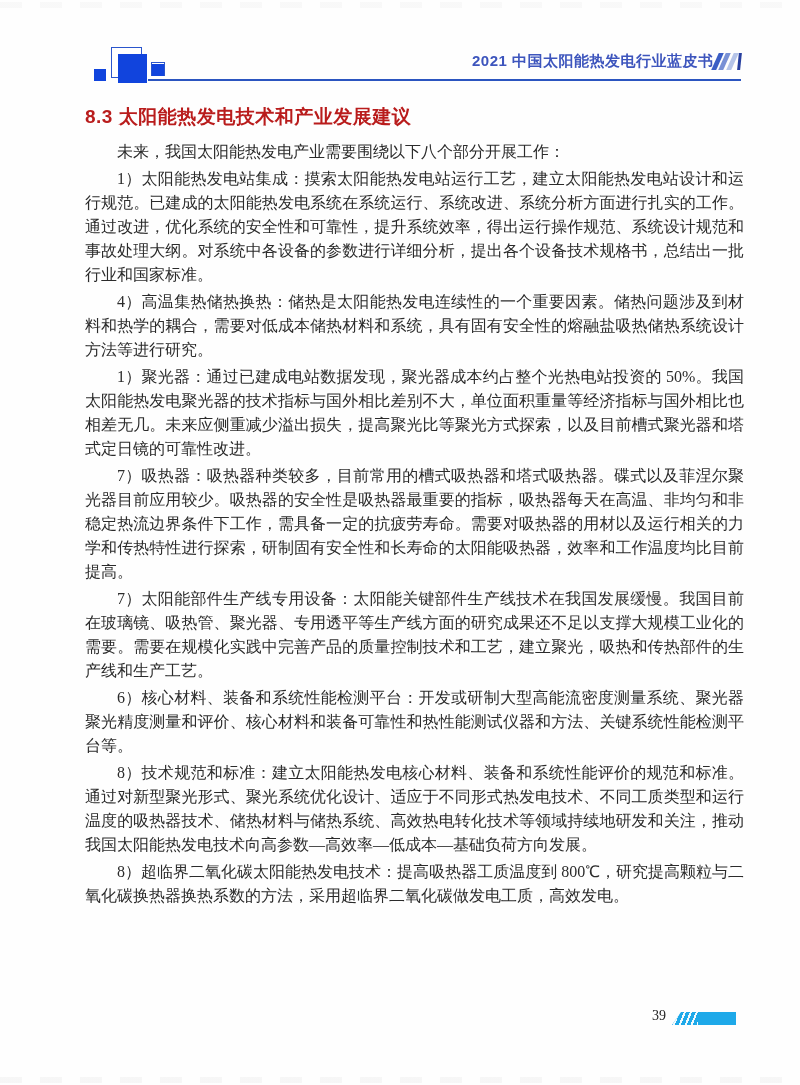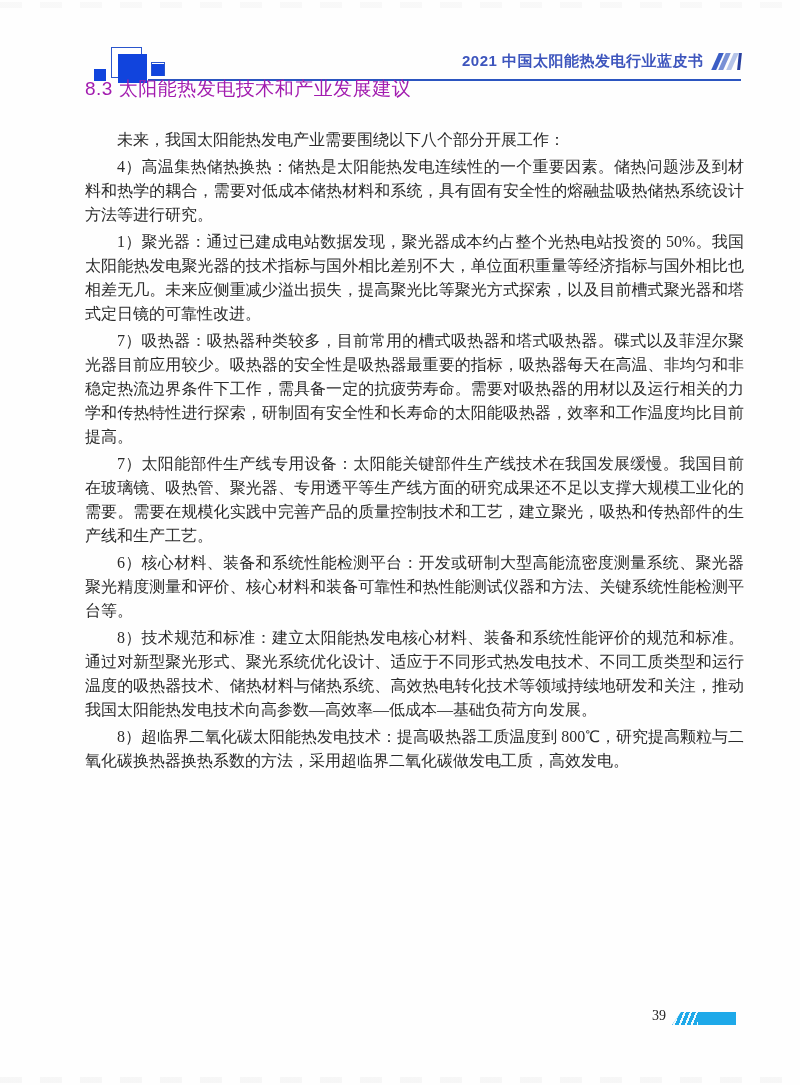--- a/index.html
+++ b/index.html
@@ -23,49 +23,49 @@
   .lg-outline-big{left:17px;top:3px;width:31px;height:31px;}
   .lg-fill-big{left:24px;top:10px;width:29px;height:29px;}
   .lg-fill-left{left:0;top:25px;width:12px;height:12px;}
   .lg-outline-right{left:57px;top:18px;width:14px;height:14px;}
   .lg-fill-right{left:58px;top:20px;width:12px;height:12px;}
 
   .header-rule{position:absolute;left:148px;top:79px;width:593px;height:2px;background:#2b55c0;}
 
   .header-right{
     position:absolute;top:52px;right:59px;
-    display:flex;align-items:center;gap:11px;
+    display:flex;align-items:center;gap:1px;
   }
   .header-title{
     font-family:"Liberation Sans", sans-serif;
     font-size:15px;font-weight:bold;color:#3d55bd;letter-spacing:.5px;
     white-space:nowrap;
   }
   .slashes{display:flex;align-items:flex-end;gap:2.5px;height:17px;}
   .slashes .sl{width:5px;height:17px;transform:skewX(-24deg);}
   .sl1{background:#3b5ec5;}
   .sl2{background:#7890d5;}
   .sl3{background:#b5c4e8;}
   .slashes .bar{width:3px;height:17px;background:#273f9f;transform:skewX(-6deg);margin-left:1px;}
 
   
   .section-title{
-    position:absolute;left:85px;top:76px;width:660px;
+    position:absolute;left:85px;top:104px;width:660px;
     font-family:"Liberation Sans", sans-serif;
-    font-size:19px;font-weight:normal;color:#a21caf;letter-spacing:.5px;
+    font-size:19px;font-weight:bold;color:#b91c1c;letter-spacing:.5px;
   }
 
   
   .article{
     position:absolute;left:85px;top:124px;width:659px;
     font-size:16px;line-height:24px;color:#2b2b2b;
     text-align:justify;
   }
   .article p{
-    margin:4px 0 0 0;padding-top:0;
+    margin:16px 0 0 0;padding-top:0;
     text-indent:2em;
   }
   .article p + p{margin-top:3px;}
 
   
   .page-number{
     position:absolute;left:652px;top:1008px;
     font-size:14px;color:#222222;font-family:"Liberation Serif", serif;
   }
   .footer-bar{
@@ -103,20 +103,21 @@
       <span class="sl sl2"></span>
       <span class="sl sl3"></span>
       <span class="bar"></span>
     </span>
   </div>
 
   <div class="section-title">8.3 太阳能热发电技术和产业发展建议</div>
 
   <div class="article">
     <p>未来，我国太阳能热发电产业需要围绕以下八个部分开展工作：</p>
+    <p>1）太阳能热发电站集成：摸索太阳能热发电站运行工艺，建立太阳能热发电站设计和运行规范。已建成的太阳能热发电系统在系统运行、系统改进、系统分析方面进行扎实的工作。通过改进，优化系统的安全性和可靠性，提升系统效率，得出运行操作规范、系统设计规范和事故处理大纲。对系统中各设备的参数进行详细分析，提出各个设备技术规格书，总结出一批行业和国家标准。</p>
     <p>4）高温集热储热换热：储热是太阳能热发电连续性的一个重要因素。储热问题涉及到材料和热学的耦合，需要对低成本储热材料和系统，具有固有安全性的熔融盐吸热储热系统设计方法等进行研究。</p>
     <p>1）聚光器：通过已建成电站数据发现，聚光器成本约占整个光热电站投资的 50%。我国太阳能热发电聚光器的技术指标与国外相比差别不大，单位面积重量等经济指标与国外相比也相差无几。未来应侧重减少溢出损失，提高聚光比等聚光方式探索，以及目前槽式聚光器和塔式定日镜的可靠性改进。</p>
     <p>7）吸热器：吸热器种类较多，目前常用的槽式吸热器和塔式吸热器。碟式以及菲涅尔聚光器目前应用较少。吸热器的安全性是吸热器最重要的指标，吸热器每天在高温、非均匀和非稳定热流边界条件下工作，需具备一定的抗疲劳寿命。需要对吸热器的用材以及运行相关的力学和传热特性进行探索，研制固有安全性和长寿命的太阳能吸热器，效率和工作温度均比目前提高。</p>
     <p>7）太阳能部件生产线专用设备：太阳能关键部件生产线技术在我国发展缓慢。我国目前在玻璃镜、吸热管、聚光器、专用透平等生产线方面的研究成果还不足以支撑大规模工业化的需要。需要在规模化实践中完善产品的质量控制技术和工艺，建立聚光，吸热和传热部件的生产线和生产工艺。</p>
     <p>6）核心材料、装备和系统性能检测平台：开发或研制大型高能流密度测量系统、聚光器聚光精度测量和评价、核心材料和装备可靠性和热性能测试仪器和方法、关键系统性能检测平台等。</p>
     <p>8）技术规范和标准：建立太阳能热发电核心材料、装备和系统性能评价的规范和标准。通过对新型聚光形式、聚光系统优化设计、适应于不同形式热发电技术、不同工质类型和运行温度的吸热器技术、储热材料与储热系统、高效热电转化技术等领域持续地研发和关注，推动我国太阳能热发电技术向高参数—高效率—低成本—基础负荷方向发展。</p>
     <p>8）超临界二氧化碳太阳能热发电技术：提高吸热器工质温度到 800℃，研究提高颗粒与二氧化碳换热器换热系数的方法，采用超临界二氧化碳做发电工质，高效发电。</p>
   </div>
 
   <span class="page-number">39</span>

